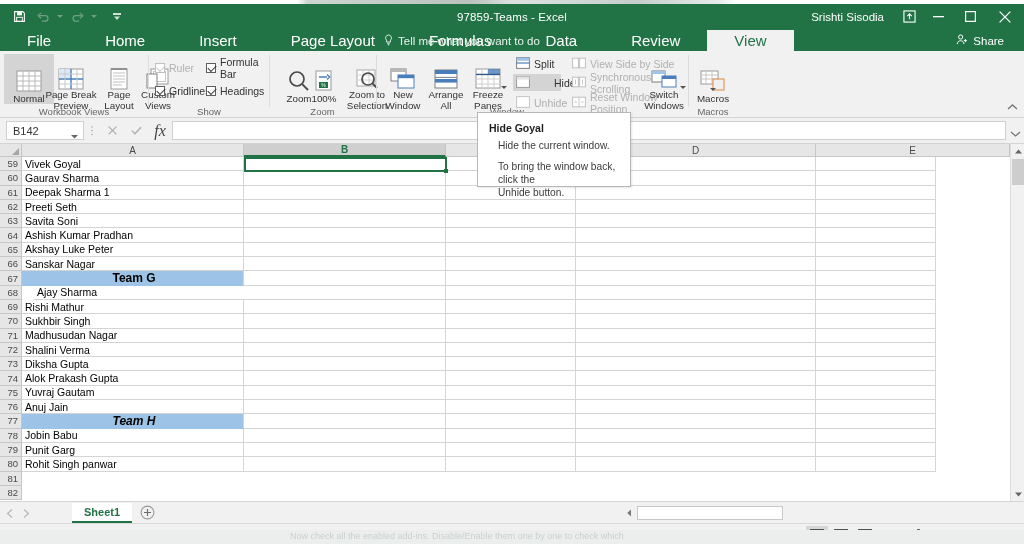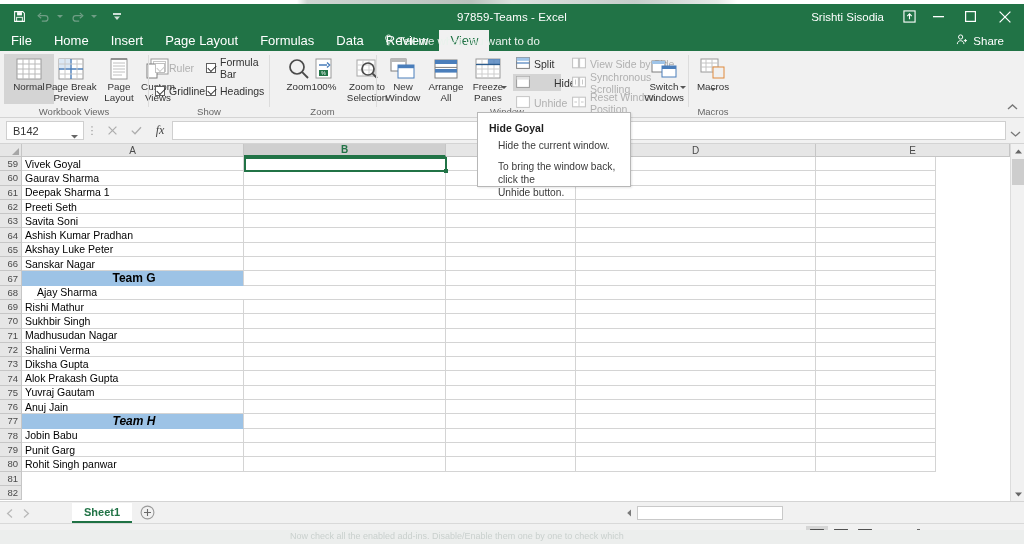--- a/index.html
+++ b/index.html
@@ -60,22 +60,22 @@
   }
   .wbtn:last-child { width: 38px; }
 
   
   .tabsrow {
     position: absolute; left: 0; top: 30px; width: 1024px; height: 21px;
     background: #217346;
   }
   .tabs { position: absolute; left: 0; top: 0; height: 21px; display: flex; align-items: flex-end; }
   .tab {
-    height: 21px; padding: 0 11px; display: flex; align-items: center;
-    font-size: 13px; color: #fff; white-space: nowrap;
+    height: 21px; padding: 0 27px; display: flex; align-items: center;
+    font-size: 15px; color: #fff; white-space: nowrap;
   }
   .tab.active { background: #f1f1f1; color: #217346; }
   .tellme {
     position: absolute; left: 384px; top: 0; height: 21px;
     display: flex; align-items: center; gap: 5px;
     font-size: 11.5px; color: #e9f2ec;
   }
   .share {
     position: absolute; right: 20px; top: 0; height: 21px;
     display: flex; align-items: center; gap: 5px;
@@ -91,21 +91,21 @@
   .rgroup .gtitle {
     position: absolute; bottom: 1px; left: 0; width: 100%;
     text-align: center; font-size: 9.5px; color: #666;
   }
   .gsep { position: absolute; top: 4px; width: 1px; height: 52px; background: #dcdcdc; }
 
   .bigbtn {
     position: absolute; top: 3px; width: 50px; height: 50px;
     display: flex; flex-direction: column; align-items: center; justify-content: flex-start;
     font-size: 9.8px; color: #333; text-align: center; line-height: 10.5px;
-    padding-top: 2px;
+    padding-top: 14px;
   }
   .bigbtn.sel { background: #d4d4d4; }
   .bigbtn .ic { height: 26px; display: flex; align-items: center; justify-content: center; }
   .bigbtn .lb { width: 100%; }
 
   .chk {
     position: absolute; display: flex; align-items: center; gap: 4px;
     font-size: 10.5px; color: #333; height: 16px;
   }
   .chk.dim { color: #b0b0b0; }
@@ -643,21 +643,21 @@
       <svg width="9" height="9" viewBox="0 0 9 9">
           <path d="M0.6 0.6l7.8 7.8M8.4 0.6L0.6 8.4" stroke="#adadad" stroke-width="1.2"></path>
         </svg>
     </div>
     <div class="fbtn">
       <svg width="11" height="9" viewBox="0 0 11 9">
           <path d="M0.8 4.6l3.2 3.2L10 1.2" fill="none" stroke="#adadad" stroke-width="1.3"></path>
         </svg>
     </div>
     <div class="fbtn">
-      <span style="font-style:italic; font-family:'Liberation Serif',serif; font-size:12px; color:#444;">fx</span>
+      <span style="font-style:italic; font-family:'Liberation Serif',serif; font-size:16px; color:#444;">fx</span>
     </div>
     <div class="finput"></div>
     <div class="fcollapse">
       <svg width="11" height="8" viewBox="0 0 11 8">
           <path d="M1 2l4.5 4L10 2" fill="none" stroke="#777" stroke-width="1.3"></path>
         </svg>
     </div>
   </div>
 
   <div class="gridwrap">

